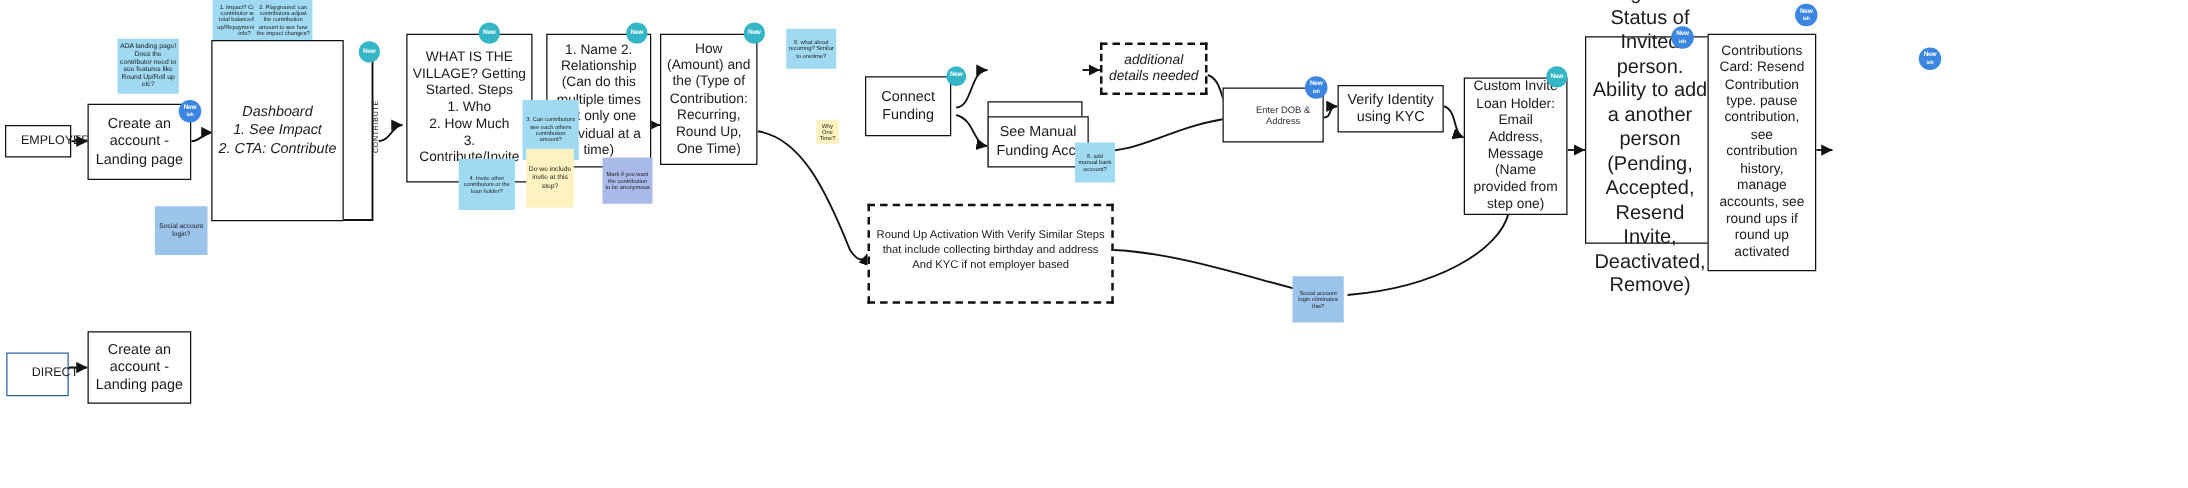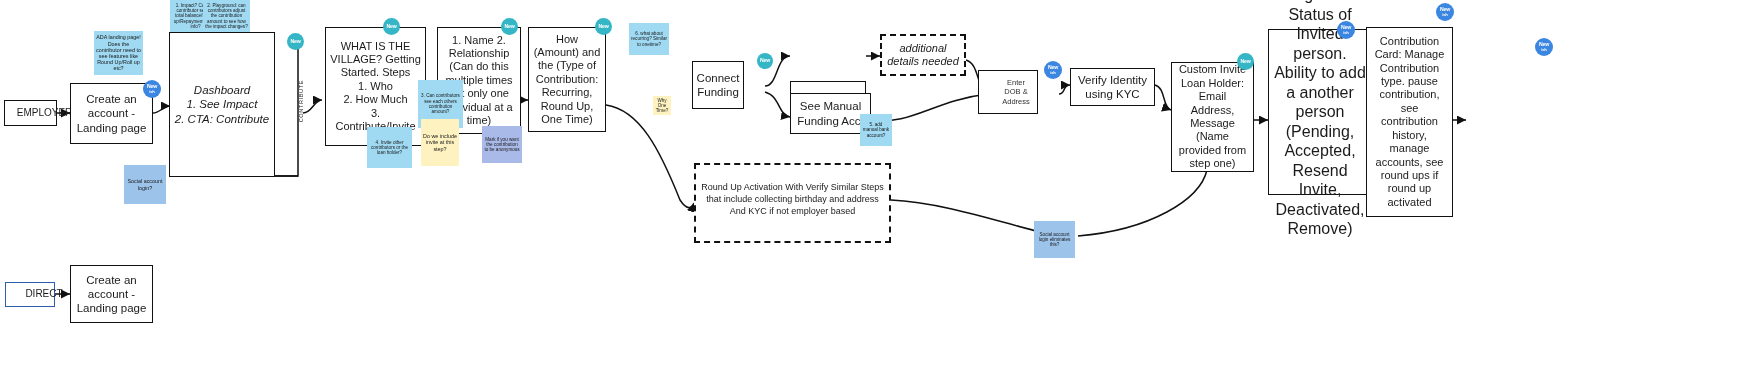--- a/index.html
+++ b/index.html
@@ -135,64 +135,64 @@
   <div class="node" style="left:437px;top:27px;width:84px;height:107px;font-size:11px;">1. Name 2. Relationship (Can do this multiple times but only one individual at a time)</div>
   <div class="badge teal" style="left:501px;top:18px;width:17px;height:17px;">
     <span class="t">New</span>
   </div>
 
   <div class="node" style="left:528px;top:27px;width:78px;height:105px;font-size:11px;">How (Amount) and the (Type of Contribution: Recurring, Round Up, One Time)</div>
   <div class="badge teal" style="left:595px;top:18px;width:17px;height:17px;">
     <span class="t">New</span>
   </div>
 
-  <div class="node" style="left:692px;top:61px;width:52px;height:48px;font-size:11.5px;">Connect Funding</div>
+  <div class="node" style="left:692px;top:61px;width:69px;height:48px;font-size:11.5px;">Connect Funding</div>
   <div class="badge teal" style="left:757px;top:53px;width:16px;height:16px;">
     <span class="t">New</span>
   </div>
 
   <div class="node" style="left:790px;top:35px;width:76px;height:52px;font-size:17px;margin-top:46px;">Quovo</div>
 
   <div class="node" style="left:790px;top:93px;width:81px;height:41px;font-size:11.5px;">See Manual Funding Acct</div>
 
   <div class="node dashed" style="left:880px;top:34px;width:86px;height:42px;font-size:11px;">additional details needed</div>
 
-  <div class="node tiny" style="left:978px;top:70px;width:60px;height:44px;padding-left:20px;">Enter DOB &amp; Address</div>
+  <div class="node tiny" style="left:978px;top:70px;width:81px;height:44px;padding-left:20px;">Enter DOB &amp; Address</div>
   <div class="badge azure" style="left:1044px;top:61px;width:18px;height:18px;">
     <span class="t">New</span>
     <span class="b">ish</span>
   </div>
 
   <div class="node" style="left:1070px;top:68px;width:85px;height:38px;font-size:11.5px;">Verify Identity using KYC</div>
 
   <div class="node" style="left:1171px;top:62px;width:83px;height:110px;font-size:11px;">Custom Invite Loan Holder: Email Address, Message (Name provided from step one)</div>
   <div class="badge teal" style="left:1237px;top:53px;width:17px;height:17px;">
     <span class="t">New</span>
   </div>
 
   <div class="node" style="left:1268px;top:29px;width:104px;height:166px;font-size:16px;">Village Card: Status of Invited person. Ability to add a another person (Pending, Accepted, Resend Invite, Deactivated, Remove)</div>
   <div class="badge azure" style="left:1337px;top:21px;width:18px;height:18px;">
     <span class="t">New</span>
     <span class="b">ish</span>
   </div>
 
-  <div class="node" style="left:1366px;top:27px;width:87px;height:190px;font-size:11px;">Contribution Card: Manage Contribution type. pause contribution, see contribution history, manage accounts, see round ups if round up activated</div>
+  <div class="node" style="left:1366px;top:27px;width:87px;height:190px;font-size:11px;">Contributions Card: Resend Contribution type. pause contribution, see contribution history, manage accounts, see round ups if round up activated</div>
   <div class="badge azure" style="left:1436px;top:3px;width:18px;height:18px;">
     <span class="t">New</span>
     <span class="b">ish</span>
   </div>
 
   <div class="badge azure" style="left:1535px;top:38px;width:18px;height:18px;">
     <span class="t">New</span>
     <span class="b">ish</span>
   </div>
 
   <div class="node dashed-big" style="left:694px;top:163px;width:197px;height:80px;align-items:flex-start;padding-top:16px;">Round Up Activation With Verify Similar Steps that include collecting birthday and address And KYC if not employer based</div>
 
-  <div class="node small blue-outline" style="left:5px;top:282px;width:50px;height:25px;">DIRECT</div>
+  <div class="node small blue-outline" style="left:5px;top:282px;width:50px;height:35px;">DIRECT</div>
   <div class="node" style="left:70px;top:265px;width:83px;height:58px;font-size:11.5px;white-space:pre-line;">Create an account - Landing page</div>
 
   <div class="note sky s" style="left:94px;top:31px;width:49px;height:44px;">ADA landing page! Does the contributor need to see features like Round Up/Roll up etc?</div>
 
   <div class="note sky xs" style="left:170px;top:0px;width:51px;height:32px;">1. Impact? Can this contributor see the total balance/Round up/Repayment all the info?</div>
 
   <div class="note sky xs" style="left:203px;top:0px;width:47px;height:32px;">2. Playground: can contributors adjust the contribution amount to see how the impact changes?</div>
 
   <div class="note blue s" style="left:124px;top:165px;width:42px;height:39px;">Social account login?</div>
 

